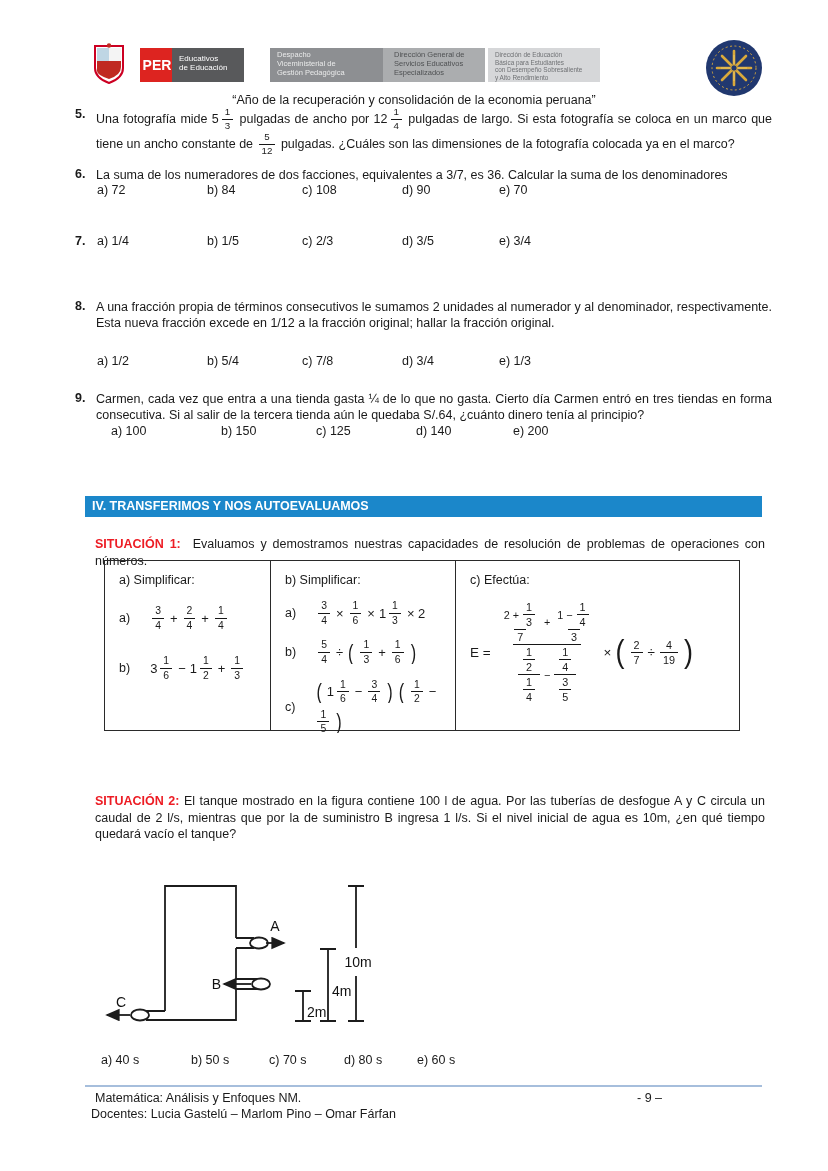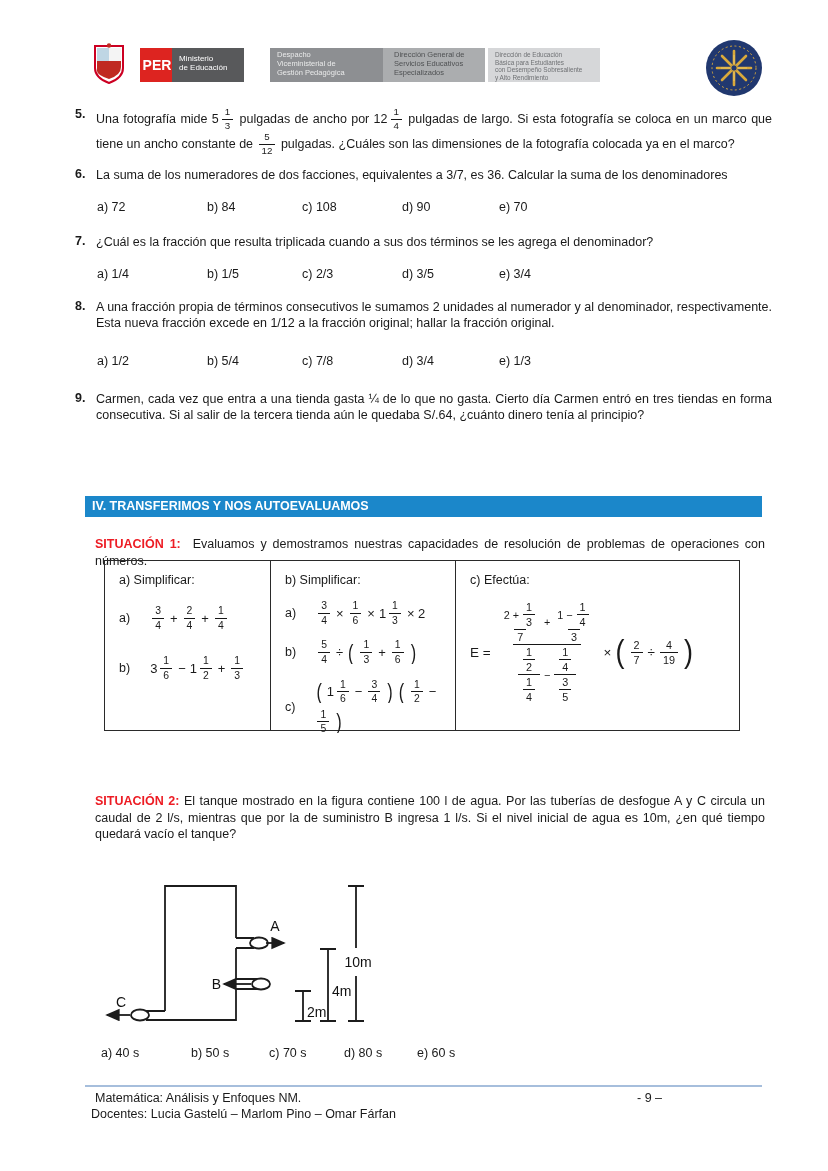--- a/index.html
+++ b/index.html
@@ -23,21 +23,21 @@
   .coat{position:absolute;left:93px;top:43px}
   .coar{position:absolute;left:705px;top:39px}
   .motto{position:absolute;top:93px;left:0;width:100%;text-align:center;font-size:12.5px}
 
   
   .prob{position:absolute;left:75px;width:697px;display:flex}
   .pnum{width:21px;font-weight:bold;flex:none}
   .pbody{flex:1}
   .ptext{line-height:1.3;text-align:justify}
   .ptext.tall{line-height:1.25}
-  .optrow{display:flex;margin-top:17px;padding-left:1px}
+  .optrow{display:flex;padding-left:1px}
   .optrow .opt:nth-child(1){width:110px}
   .optrow .opt:nth-child(2){width:95px}
   .optrow .opt:nth-child(3){width:100px}
   .optrow .opt:nth-child(4){width:97px}
   .optrow.indent{padding-left:15px}
   .optrow.s2 .opt:nth-child(1){width:90px}
   .optrow.s2 .opt:nth-child(2){width:78px}
   .optrow.s2 .opt:nth-child(3){width:75px}
   .optrow.s2 .opt:nth-child(4){width:73px}
 
@@ -92,21 +92,21 @@
 <div class="page">
 
   <svg class="coat" width="32" height="42" viewBox="0 0 32 42">
     <path d="M2,3 h28 v22 q0,10 -14,15 q-14,-5 -14,-15 z" fill="#fff" stroke="#C02" stroke-width="2"></path>
     <rect x="4" y="5" width="12" height="13" fill="#BFD6E4"></rect>
     <rect x="16" y="5" width="12" height="13" fill="#F4F4F4"></rect>
     <path d="M4,18 h24 v6 q0,8 -12,12 q-12,-4 -12,-8 z" fill="#C02A22"></path>
     <circle cx="16" cy="2.5" r="2.2" fill="#C02A22"></circle>
   </svg>
   <div class="hblk red">PERÚ</div>
-  <div class="hblk g1">Ministerio
+  <div class="hblk g1">Educativos
 de Educación</div>
   <div class="hblk g2">Despacho
 Viceministerial de
 Gestión Pedagógica</div>
   <div class="hblk g3">Dirección General de
 Servicios Educativos
 Especializados</div>
   <div class="hblk g4">Dirección de Educación
 Básica para Estudiantes
 con Desempeño Sobresaliente
@@ -119,20 +119,21 @@
         <line x1="12" y1="29" x2="46" y2="29"></line>
       <line x1="17" y1="17" x2="41" y2="41"></line>
         <line x1="41" y1="17" x2="17" y2="41"></line>
     </g>
     <g stroke="#E8C35E" stroke-width="1.2">
       <line x1="29" y1="16" x2="29" y2="42"></line>
         <line x1="16" y1="29" x2="42" y2="29"></line>
     </g>
     <circle cx="29" cy="29" r="3.2" fill="#21386F" stroke="#D9A93B" stroke-width="1"></circle>
   </svg>
+  <div class="motto">“Año de la recuperación y consolidación de la economia peruana”</div>
 
   <div class="prob" style="top:107px">
     <span class="pnum">5.</span>
     <div class="pbody">
       <p class="ptext tall"><span class="mtext">Una fotografía mide </span><span class="mixed">
             <span>5</span>
             <span class="frac">
               <span class="fn">1</span>
               <span class="fd">3</span>
             </span>
@@ -159,21 +160,20 @@
         <span class="opt">c) 108</span>
         <span class="opt">d) 90</span>
         <span class="opt">e) 70</span>
       </div>
     </div>
   </div>
 
   <div class="prob" style="top:234px">
     <span class="pnum">7.</span>
     <div class="pbody">
-      <p class="ptext">¿Cuál es la fracción que resulta triplicada cuando a sus dos términos se les agrega el denominador?</p>
       <div class="optrow">
         <span class="opt">a) 1/4</span>
         <span class="opt">b) 1/5</span>
         <span class="opt">c) 2/3</span>
         <span class="opt">d) 3/5</span>
         <span class="opt">e) 3/4</span>
       </div>
     </div>
   </div>
 
@@ -188,20 +188,27 @@
         <span class="opt">d) 3/4</span>
         <span class="opt">e) 1/3</span>
       </div>
     </div>
   </div>
 
   <div class="prob" style="top:391px">
     <span class="pnum">9.</span>
     <div class="pbody">
       <p class="ptext">Carmen, cada vez que entra a una tienda gasta ¼ de lo que no gasta. Cierto día Carmen entró en tres tiendas en forma consecutiva. Si al salir de la tercera tienda aún le quedaba S/.64, ¿cuánto dinero tenía al principio?</p>
+      <div class="optrow indent">
+        <span class="opt">a) 100</span>
+        <span class="opt">b) 150</span>
+        <span class="opt">c) 125</span>
+        <span class="opt">d) 140</span>
+        <span class="opt">e) 200</span>
+      </div>
     </div>
   </div>
 
   <div class="secbar">IV. TRANSFERIMOS Y NOS AUTOEVALUAMOS</div>
 
   <p class="sit sit1"><b class="sitlabel">SITUACIÓN 1:</b>&nbsp; <span>Evaluamos y demostramos nuestras capacidades de resolución de problemas de operaciones con números.</span></p>
 
   <div class="s1table">
     <div class="tcol c1">
       <div class="thead">a) Simplificar:</div>
@@ -438,21 +445,21 @@
     <g font-size="14" fill="#111" font-family="Liberation Sans, sans-serif">
       <text x="187" y="55" text-anchor="middle">A</text>
       <text x="133" y="113" text-anchor="end">B</text>
       <text x="38" y="131" text-anchor="end">C</text>
       <text x="270" y="91" text-anchor="middle">10m</text>
       <text x="244" y="120">4m</text>
       <text x="219" y="141">2m</text>
     </g>
   </svg>
 
-  <div class="optrow s2 figopts" style="margin-top:0">
+  <div class="optrow s2 figopts" style="margin-top:7px">
     <span class="opt">a) 40 s</span>
     <span class="opt">b) 50 s</span>
     <span class="opt">c) 70 s</span>
     <span class="opt">d) 80 s</span>
     <span class="opt">e) 60 s</span>
   </div>
 
   <div class="fline"></div>
   <div class="fcourse">Matemática: Análisis y Enfoques NM.</div>
   <div class="fpage">- 9 –</div>

